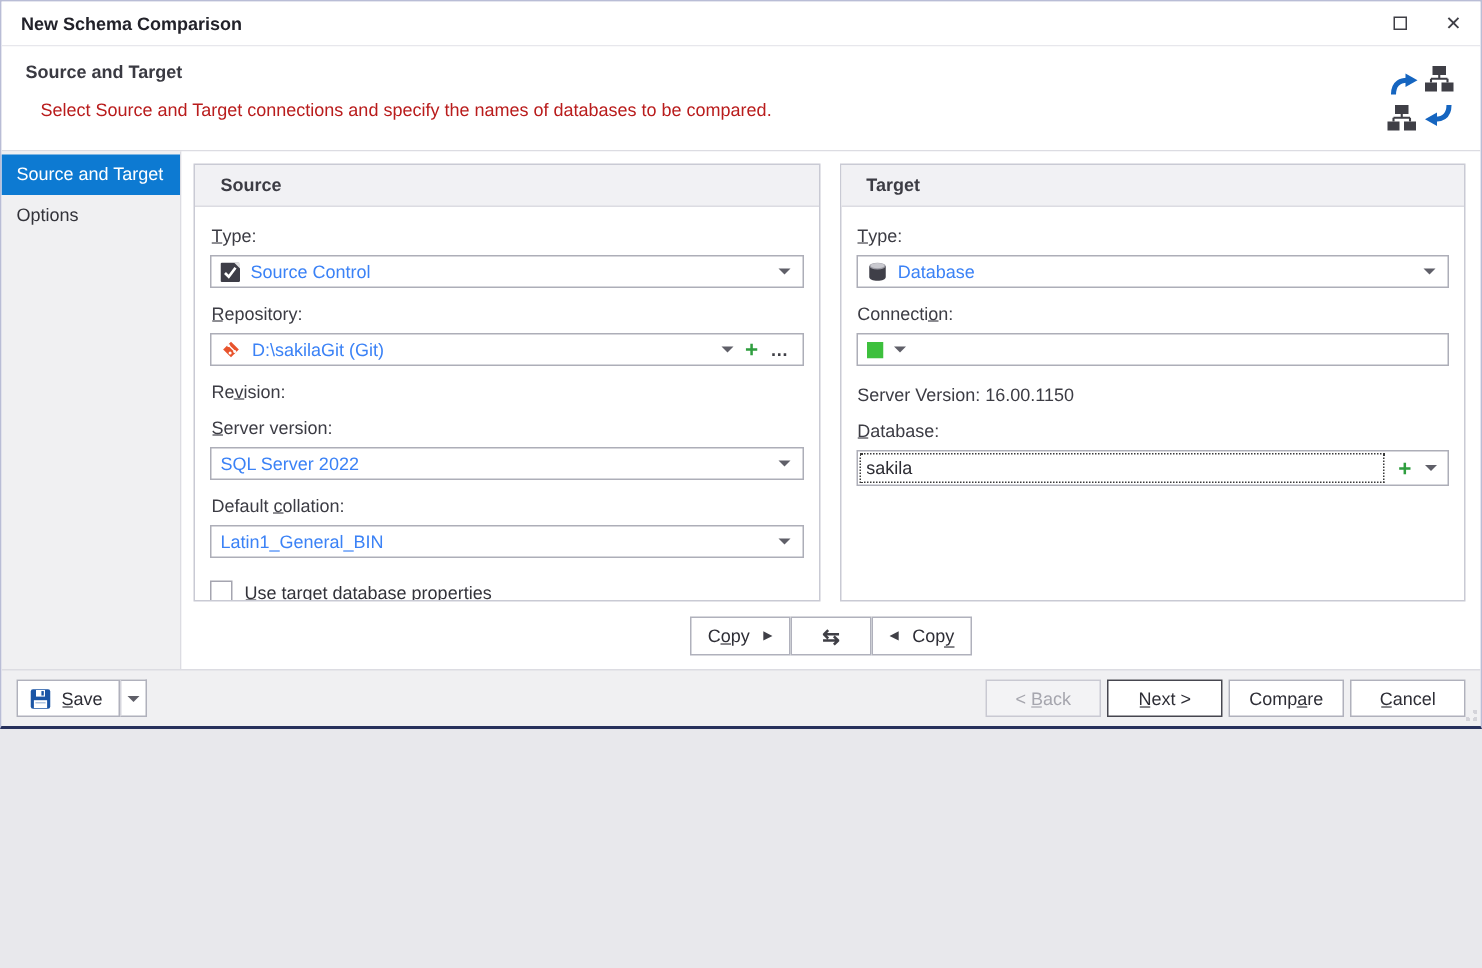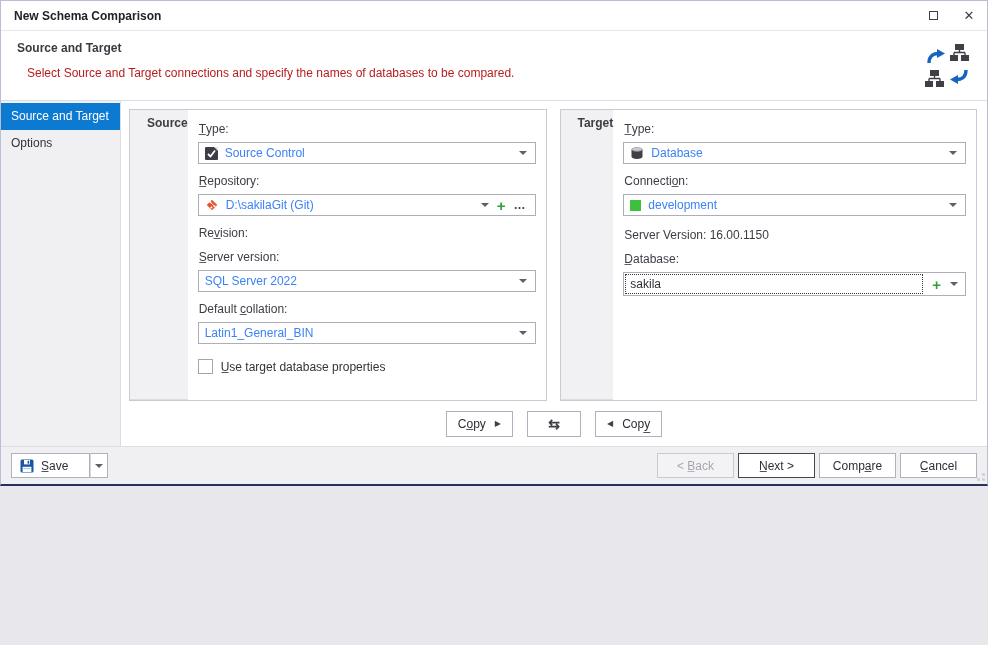--- a/index.html
+++ b/index.html
@@ -30,21 +30,21 @@
   .wizard-icon { flex:0 0 52px; padding-top:7px; }
 
   
   .main { flex:1; display:flex; min-height:0; }
   .sidebar { flex:0 0 120px; background:#f0f0f2; border-right:1px solid #dcdce2; padding-top:2px; }
   .side-item { height:27px; line-height:27px; padding-left:10px; color:#33333a; cursor:pointer; }
   .side-item.selected { background:#0d7ad2; color:#fff; }
 
   .content { flex:1; display:flex; flex-direction:column; background:#fff; min-width:0; }
   .panels { flex:1; display:flex; gap:13px; padding:8px 10px 0 8px; min-height:0; }
-  .panel { flex:1; border:1px solid #c9cad4; display:flex; flex-direction:row; background:#fff; min-width:0; }
+  .panel { flex:1; border:1px solid #c9cad4; display:flex; flex-direction:column; background:#fff; min-width:0; }
   .panel-header { flex:0 0 28px; line-height:27px; background:#f1f1f4; border-bottom:1px solid #dcdce2;
                   font-weight:bold; color:#3c3c44; padding-left:17px; }
   .panel-body { flex:1; padding:8px 10px; overflow:hidden; }
 
   .field-label { display:block; margin:10px 0 6px 1px; color:#3c3c44; }
   .field-label:first-child { margin-top:4px; }
 
   .combo { height:22px; border:1px solid #adaeb8; display:flex; align-items:center;
            padding:0 8px 0 6px; gap:7px; background:#fff; cursor:pointer; }
   .combo-text { flex:1; color:#3b82f6; white-space:nowrap; overflow:hidden; }
@@ -59,33 +59,33 @@
   .checkbox { width:15px; height:15px; border:1px solid #a5a5b0; background:#fff; cursor:pointer; }
 
   .static-text { margin:12px 0 0 1px; color:#3c3c44; }
 
   .db-combo { height:24px; border:1px solid #adaeb8; display:flex; align-items:center;
               background:#fff; padding:1px 7px 1px 1px; gap:8px; }
   .db-input { flex:1; height:20px; border:1px dotted #3a3a3a; outline:none; min-width:0;
               font:12px "Liberation Sans", sans-serif; padding:0 4px; color:#2c2c33; }
 
   
-  .copy-row { flex:0 0 45px; display:flex; align-items:center; justify-content:center; gap:14px; }
+  .copy-row { flex:0 0 45px; display:flex; align-items:center; justify-content:center; }
   .copy-btn { height:26px; min-width:54px; border:1px solid #b0b1bc; background:#fff;
               display:flex; align-items:center; justify-content:center; gap:9px; padding:0 11px;
               font:12px "Liberation Sans", sans-serif; color:#2e2e36; cursor:pointer; }
   .tri { font-size:8px; color:#3f3f46; }
   .swap-glyph { font-size:14px; font-weight:bold; color:#3f3f46; }
 
   
   .footer { flex:0 0 38px; background:#f0f0f2; border-top:1px solid #dcdce2;
             display:flex; align-items:center; padding:0 10px; }
   .save-split { display:flex; }
   .save-main { height:25px; border:1px solid #b0b1bc; background:#fff; display:flex; align-items:center;
-               gap:7px; padding:0 21px 0 8px; font:12px "Liberation Sans",sans-serif; color:#2e2e36; cursor:pointer; }
+               gap:7px; padding:0 11px 0 8px; font:12px "Liberation Sans",sans-serif; color:#2e2e36; cursor:pointer; }
   .save-arrow { height:25px; width:18px; border:1px solid #b0b1bc; border-left:1px solid #d6d6dd; background:#fff;
                 display:flex; align-items:center; justify-content:center; cursor:pointer; }
   .nav { margin-left:auto; display:flex; gap:4px; }
   .nav-btn { width:77px; height:25px; border:1px solid #b0b1bc; background:#fff;
              font:12px "Liberation Sans", sans-serif; color:#2e2e36;
              display:flex; align-items:center; justify-content:center; cursor:pointer; }
   .nav-btn.disabled { color:#a6a6ae; border-color:#c9c9d2; background:#f3f3f5; }
   .nav-btn.default { border-color:#46464f; }
 
   .resize-grip { position:absolute; right:2px; bottom:3px; width:8px; height:8px; opacity:.5;
@@ -218,21 +218,20 @@
               </svg>
               <span class="combo-text">Database</span>
               <span class="arrow-down"></span>
             </div>
 
             <label class="field-label">Connectio̲n:</label>
             <div class="combo">
               <svg width="11" height="11" viewBox="0 0 11 11">
                 <rect width="11" height="11" fill="#3dc03d"></rect>
               </svg>
-              <span class="combo-text">development</span>
               <span class="arrow-down"></span>
             </div>
 
             <div class="static-text">Server Version: 16.00.1150</div>
 
             <label class="field-label">D̲atabase:</label>
             <div class="db-combo">
               <input class="db-input" type="text" value="sakila" style="">
               <button class="plus-btn">+</button>
               <span class="arrow-down"></span>

